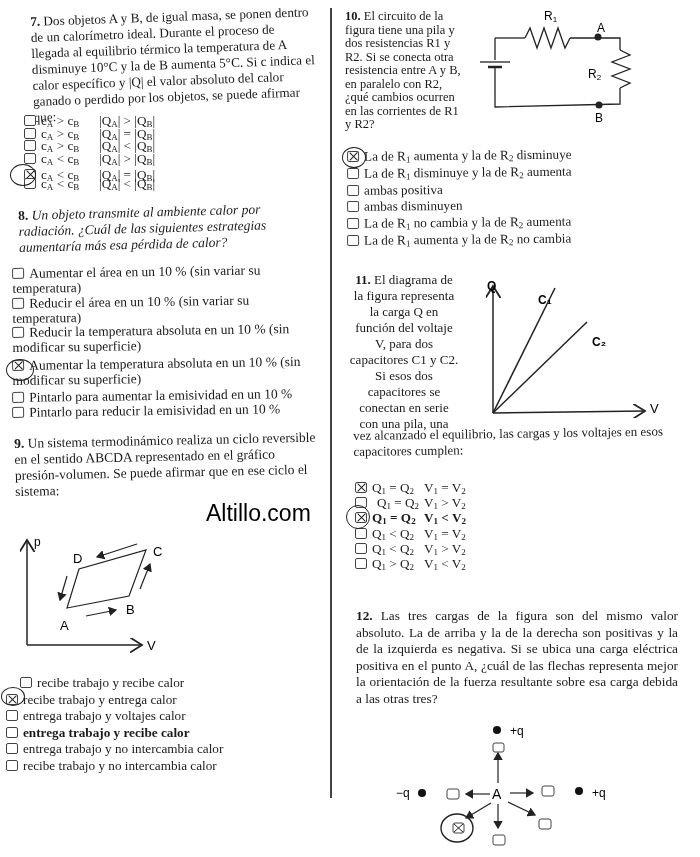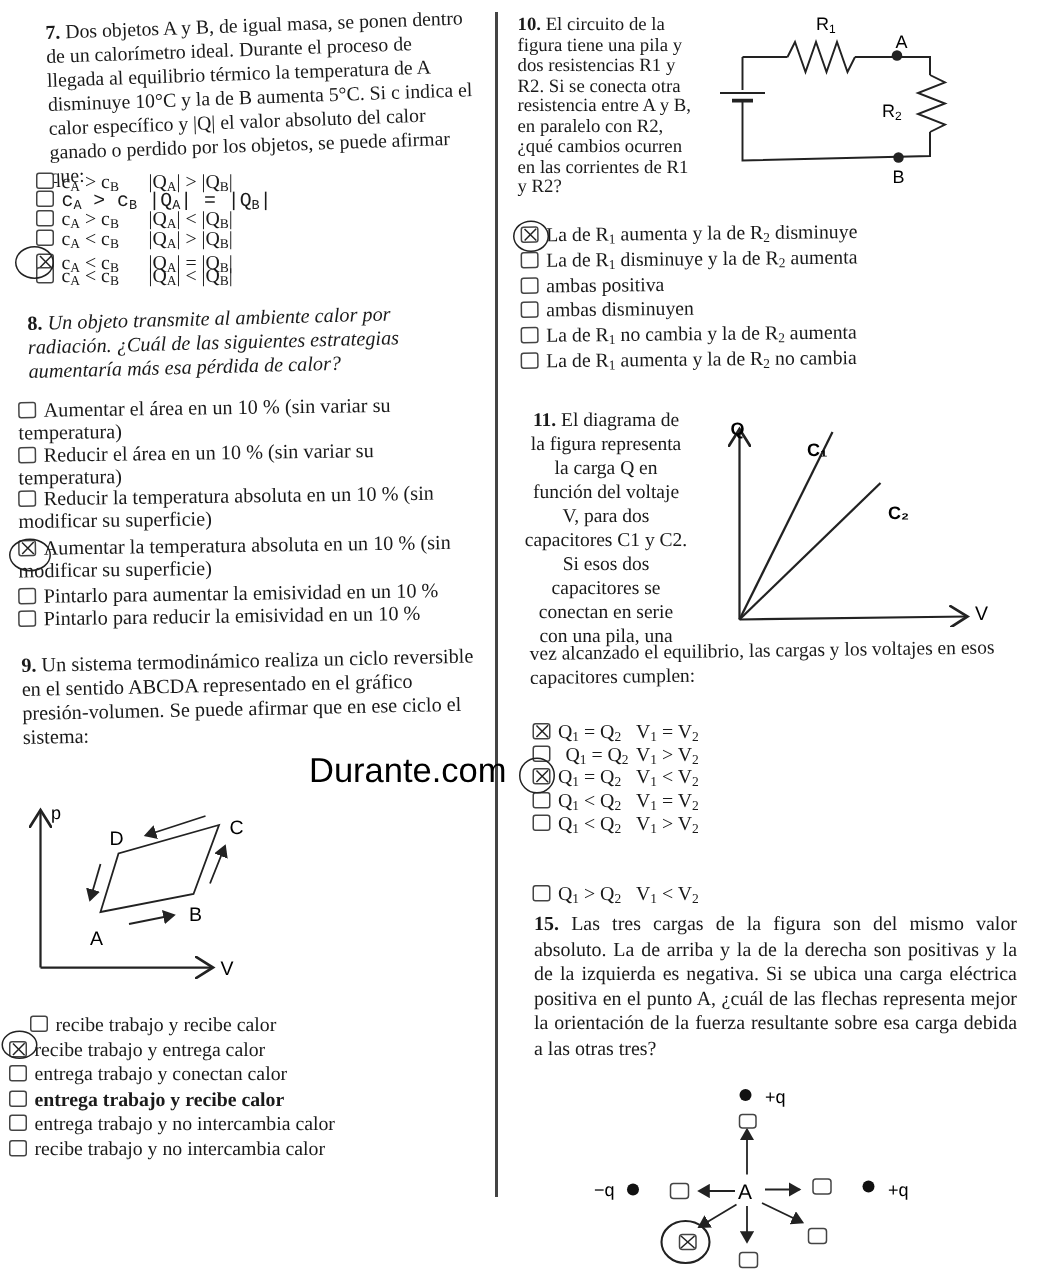--- a/index.html
+++ b/index.html
@@ -33,21 +33,21 @@
 <body>
 
 <div class="divider"></div>
 
 <div class="abs qtext col7" style="left:30px; top:14px; transform:rotate(-2deg); transform-origin:left top;">
   <span class="qnum">7.</span>
   <span>Dos objetos A y B, de igual masa, se ponen dentro de un calorímetro ideal. Durante el proceso de llegada al equilibrio térmico la temperatura de A disminuye 10°C y la de B aumenta 5°C. Si c indica el calor específico y |Q| el valor absoluto del calor ganado o perdido por los objetos, se puede afirmar que:</span>
 </div>
 <div id="q7opts">
     <div class="opt" style="left: 24px; top: 113px;"><span class="cb"></span><span><span style="display:inline-block;width:58px">c<sub>A</sub> &gt; c<sub>B</sub></span>|Q<sub>A</sub>| &gt; |Q<sub>B</sub>|</span></div>
-    <div class="opt" style="left: 24px; top: 125.5px; font-family: Liberation Mono, monospace;"><span class="cb"></span><span><span style="display:inline-block;width:58px">c<sub>A</sub> &gt; c<sub>B</sub></span>|Q<sub>A</sub>| = |Q<sub>B</sub>|</span></div>
+    <div class="opt" style="left: 24px; top: 125.5px;"><span class="cb"></span><span><span style="display:inline-block;width:58px">c<sub>A</sub> &gt; c<sub>B</sub></span>|Q<sub>A</sub>| = |Q<sub>B</sub>|</span></div>
     <div class="opt" style="left: 24px; top: 138px;"><span class="cb"></span><span><span style="display:inline-block;width:58px">c<sub>A</sub> &gt; c<sub>B</sub></span>|Q<sub>A</sub>| &lt; |Q<sub>B</sub>|</span></div>
     <div class="opt" style="left: 24px; top: 150.5px;"><span class="cb"></span><span><span style="display:inline-block;width:58px">c<sub>A</sub> &lt; c<sub>B</sub></span>|Q<sub>A</sub>| &gt; |Q<sub>B</sub>|</span></div>
     <div class="opt" style="left: 24px; top: 167px; font-family: Liberation Serif, serif;"><span class="cb checked"></span><span><span style="display:inline-block;width:58px">c<sub>A</sub> &lt; c<sub>B</sub></span>|Q<sub>A</sub>| = |Q<sub>B</sub>|</span></div>
     <div class="opt" style="left: 24px; top: 175.5px;"><span class="cb"></span><span><span style="display:inline-block;width:58px">c<sub>A</sub> &lt; c<sub>B</sub></span>|Q<sub>A</sub>| &lt; |Q<sub>B</sub>|</span></div>
   </div>
 <div class="circle" style="left:10px; top:164px; width:24px; height:20px;"></div>
 
 <div class="abs qtext" style="left:18px; top:208px; width:295px; transform:rotate(-1.5deg); transform-origin:left top; font-size:13.5px;">
   <span class="qnum">8.</span>
   <span style="font-style:italic;">Un objeto transmite al ambiente calor por radiación. ¿Cuál de las siguientes estrategias aumentaría más esa pérdida de calor?</span>
@@ -60,21 +60,21 @@
     <div class="opt" style="white-space: normal; width: 300px; left: 12px; top: 390px; line-height: 15px; font-size: 13.5px; transform: rotate(-0.8deg); transform-origin: left top;"><span class="cb"></span><span>Pintarlo para aumentar la emisividad en un 10 %</span></div>
     <div class="opt" style="white-space: normal; width: 300px; left: 12px; top: 405px; line-height: 15px; font-size: 13.5px; transform: rotate(-0.8deg); transform-origin: left top;"><span class="cb"></span><span>Pintarlo para reducir la emisividad en un 10 %</span></div>
   </div>
 <div class="circle" style="left:6px; top:359px; width:26px; height:20px;"></div>
 
 <div class="abs qtext" style="left:14px; top:436px; width:305px; transform:rotate(-1.2deg); transform-origin:left top; font-size:13.5px;">
   <span class="qnum">9.</span>
   <span>Un sistema termodinámico realiza un ciclo reversible en el sentido ABCDA representado en el gráfico presión-volumen. Se puede afirmar que en ese ciclo el sistema:</span>
 </div>
 
-<div class="watermark">Durante.com</div>
+<div class="watermark">Altillo.com</div>
 
 <svg class="abs" style="left:0; top:520px;" width="200" height="140">
   <defs>
     <marker id="ah" markerWidth="8" markerHeight="8" refX="6" refY="4" orient="auto">
         <path d="M0,0 L7,4 L0,8 z" fill="#222"></path>
       </marker>
     <marker id="ao" markerWidth="10" markerHeight="10" refX="8" refY="5" orient="auto">
         <path d="M0,0 L8,5 L0,10" fill="none" stroke="#222" stroke-width="1.2"></path>
       </marker>
   </defs>
@@ -89,21 +89,21 @@
   <text x="73" y="43" font-size="13">D</text>
   <line x1="86" y1="96" x2="116" y2="90" stroke="#222" stroke-width="1.2" marker-end="url(#ah)"></line>
   <line x1="140" y1="69" x2="150" y2="44" stroke="#222" stroke-width="1.2" marker-end="url(#ah)"></line>
   <line x1="137" y1="24" x2="97" y2="37" stroke="#222" stroke-width="1.2" marker-end="url(#ah)"></line>
   <line x1="67" y1="56" x2="60" y2="80" stroke="#222" stroke-width="1.2" marker-end="url(#ah)"></line>
 </svg>
 
 <div id="q9opts">
     <div class="opt" style="left: 20px; top: 675px;"><span class="cb"></span><span>recibe trabajo y recibe calor</span></div>
     <div class="opt" style="left: 6px; top: 691.5px;"><span class="cb checked"></span><span>recibe trabajo y entrega calor</span></div>
-    <div class="opt" style="left: 6px; top: 708px;"><span class="cb"></span><span>entrega trabajo y conectan calor</span></div>
+    <div class="opt" style="left: 6px; top: 708px;"><span class="cb"></span><span>entrega trabajo y voltajes calor</span></div>
     <div class="opt" style="left: 6px; top: 724.5px; font-weight: bold;"><span class="cb"></span><span>entrega trabajo y recibe calor</span></div>
     <div class="opt" style="left: 6px; top: 741px;"><span class="cb"></span><span>entrega trabajo y no intercambia calor</span></div>
     <div class="opt" style="left: 6px; top: 757.5px; text-align: center;"><span class="cb"></span><span>recibe trabajo y no intercambia calor</span></div>
   </div>
 <div class="circle" style="left:1px; top:687px; width:22px; height:17px;"></div>
 
 <div class="abs qtext" style="left:345px; top:10px; width:118px; font-size:12.5px; line-height:13.5px;">
   <span class="qnum">10.</span>
   <span>El circuito de la figura tiene una pila y dos resistencias R1 y R2. Si se conecta otra resistencia entre A y B, en paralelo con R2, ¿qué cambios ocurren en las corrientes de R1 y R2?</span>
 </div>
@@ -153,29 +153,29 @@
   <line x1="13" y1="135" x2="107" y2="44" stroke="#222" stroke-width="1.5"></line>
   <text x="7" y="12" font-size="12" font-weight="bold">Q</text>
   <text x="170" y="135" font-size="13">V</text>
   <text x="58" y="26" font-size="12" font-weight="bold">C₁</text>
   <text x="112" y="68" font-size="12" font-weight="bold">C₂</text>
 </svg>
 
 <div id="q11opts">
     <div class="opt" style="left: 355px; top: 480px;"><span class="cb checked"></span><span><span style="display:inline-block;width:52px">Q<sub>1</sub> = Q<sub>2</sub></span>V<sub>1</sub> = V<sub>2</sub></span></div>
     <div class="opt" style="left: 355px; top: 495.2px; text-align: center;"><span class="cb"></span><span><span style="display:inline-block;width:52px">Q<sub>1</sub> = Q<sub>2</sub></span>V<sub>1</sub> &gt; V<sub>2</sub></span></div>
-    <div class="opt" style="left: 355px; top: 510.4px;"><span class="cb checked"></span><span><span style="display:inline-block;width:52px">Q<sub>1</sub> = Q<sub>2</sub></span>V<sub>1</sub> &lt; V<sub>2</sub></span></div>
+    <div class="opt" style="left: 355px; top: 510.4px; font-weight: bold;"><span class="cb checked"></span><span><span style="display:inline-block;width:52px">Q<sub>1</sub> = Q<sub>2</sub></span>V<sub>1</sub> &lt; V<sub>2</sub></span></div>
     <div class="opt" style="left: 355px; top: 525.6px;"><span class="cb"></span><span><span style="display:inline-block;width:52px">Q<sub>1</sub> &lt; Q<sub>2</sub></span>V<sub>1</sub> = V<sub>2</sub></span></div>
     <div class="opt" style="left: 355px; top: 540.8px;"><span class="cb"></span><span><span style="display:inline-block;width:52px">Q<sub>1</sub> &lt; Q<sub>2</sub></span>V<sub>1</sub> &gt; V<sub>2</sub></span></div>
-    <div class="opt" style="left: 355px; top: 556px; margin-top: 32px;"><span class="cb"></span><span><span style="display:inline-block;width:52px">Q<sub>1</sub> &gt; Q<sub>2</sub></span>V<sub>1</sub> &lt; V<sub>2</sub></span></div>
+    <div class="opt" style="left: 355px; top: 556px;"><span class="cb"></span><span><span style="display:inline-block;width:52px">Q<sub>1</sub> &gt; Q<sub>2</sub></span>V<sub>1</sub> &lt; V<sub>2</sub></span></div>
   </div>
 <div class="circle" style="left:346px; top:505px; width:22px; height:22px;"></div>
 
 <div class="abs qtext" style="left:356px; top:608px; width:322px; font-size:13.3px; line-height:16.5px; text-align:justify;">
-  <span class="qnum">15.</span>
+  <span class="qnum">12.</span>
   <span>Las tres cargas de la figura son del mismo valor absoluto. La de arriba y la de la derecha son positivas y la de la izquierda es negativa. Si se ubica una carga eléctrica positiva en el punto A, ¿cuál de las flechas representa mejor la orientación de la fuerza resultante sobre esa carga debida a las otras tres?</span>
 </div>
 
 <svg class="abs" style="left:380px; top:715px;" width="260" height="142">
   <defs>
     <marker id="ah3" markerWidth="8" markerHeight="8" refX="6" refY="4" orient="auto">
         <path d="M0,0 L7,4 L0,8 z" fill="#222"></path>
       </marker>
   </defs>
   <circle cx="117" cy="15" r="4" fill="#111"></circle>

